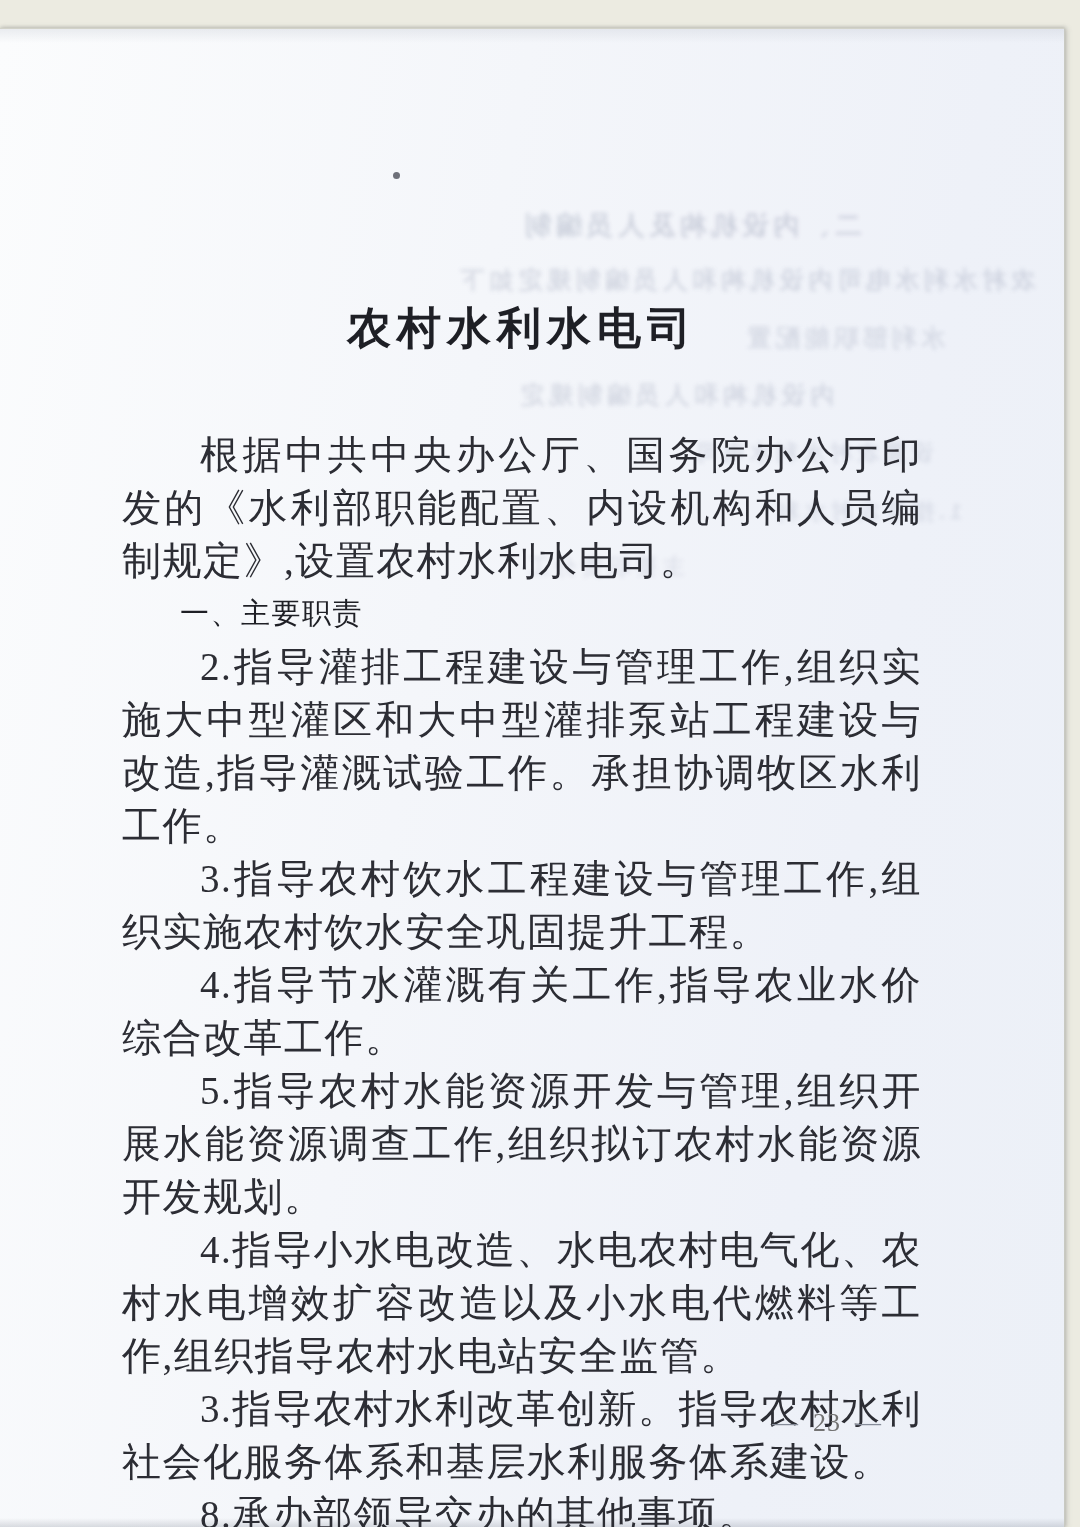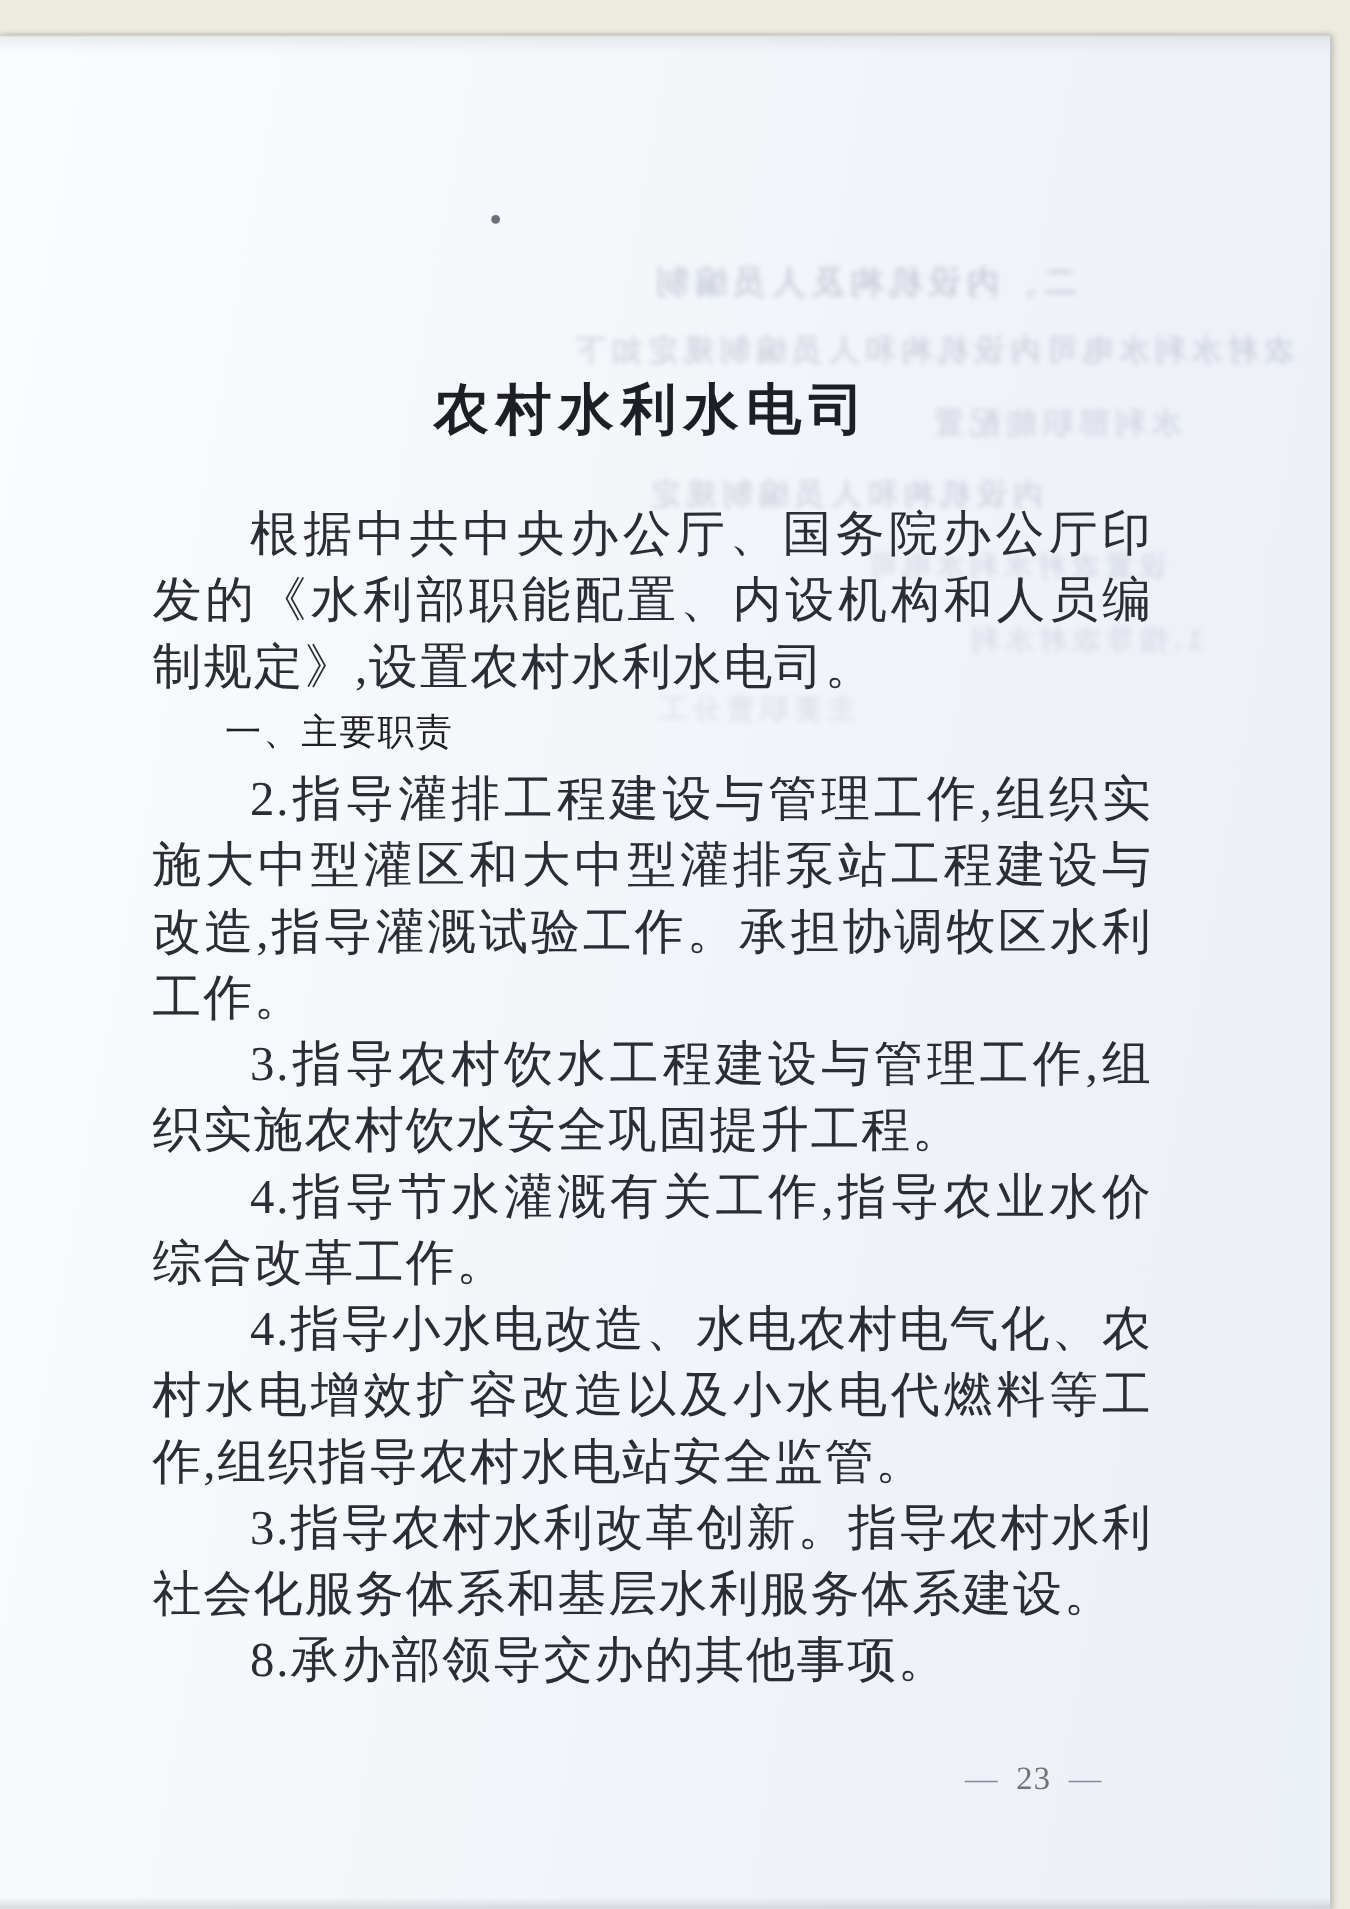--- a/index.html
+++ b/index.html
@@ -48,21 +48,21 @@
     color:#2c2d34;
   }
   .doc-title{
     font-family:"Liberation Sans","DejaVu Sans",sans-serif;
     font-weight:700;
     font-size:44px;
     line-height:60px;
     letter-spacing:6px;
     text-align:center;
     color:#1e1f25;
-    margin:0 0 43px 0;
+    margin:0 0 70px 0;
   }
   .para{
     font-size:39px;
     line-height:53px;
     letter-spacing:1.5px;
     text-align:justify;
     text-indent:2em;
     margin:0;
   }
   .intro{margin-top:14px;}
@@ -113,20 +113,21 @@
   <div class="content">
     <h1 class="doc-title">农村水利水电司</h1>
 
     <p class="para intro">根据中共中央办公厅、国务院办公厅印发的《水利部职能配置、内设机构和人员编制规定》,设置农村水利水电司。</p>
 
     <h2 class="section-heading">一、主要职责</h2>
 
     <p class="para">2.指导灌排工程建设与管理工作,组织实施大中型灌区和大中型灌排泵站工程建设与改造,指导灌溉试验工作。承担协调牧区水利工作。</p>
     <p class="para">3.指导农村饮水工程建设与管理工作,组织实施农村饮水安全巩固提升工程。</p>
     <p class="para">4.指导节水灌溉有关工作,指导农业水价综合改革工作。</p>
+    <p class="para">5.指导农村水能资源开发与管理,组织开展水能资源调查工作,组织拟订农村水能资源开发规划。</p>
     <p class="para">4.指导小水电改造、水电农村电气化、农村水电增效扩容改造以及小水电代燃料等工作,组织指导农村水电站安全监管。</p>
     <p class="para">3.指导农村水利改革创新。指导农村水利社会化服务体系和基层水利服务体系建设。</p>
     <p class="para">8.承办部领导交办的其他事项。</p>
   </div>
 
   <div class="footer">
     <span class="dash">—</span>
     <span class="num">23</span>
     <span class="dash">—</span>
   </div>

